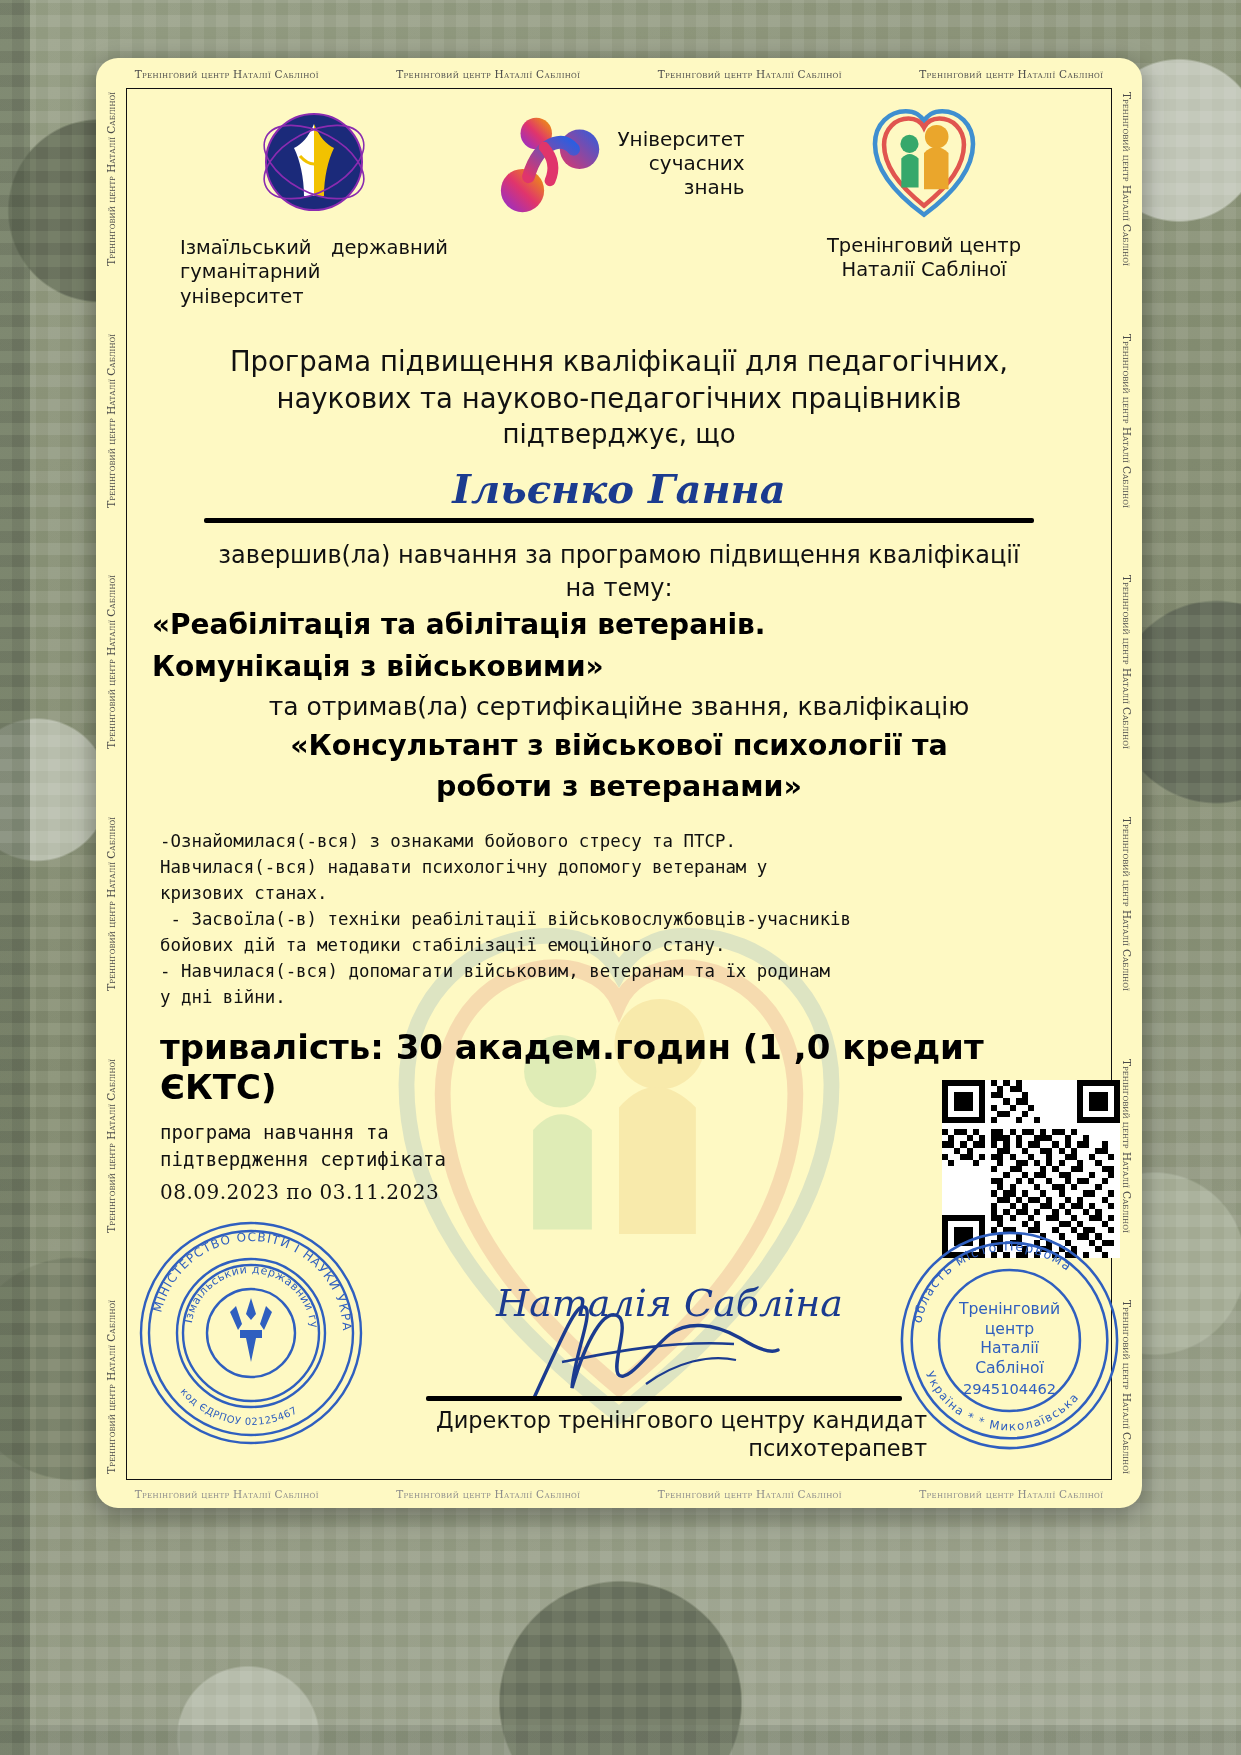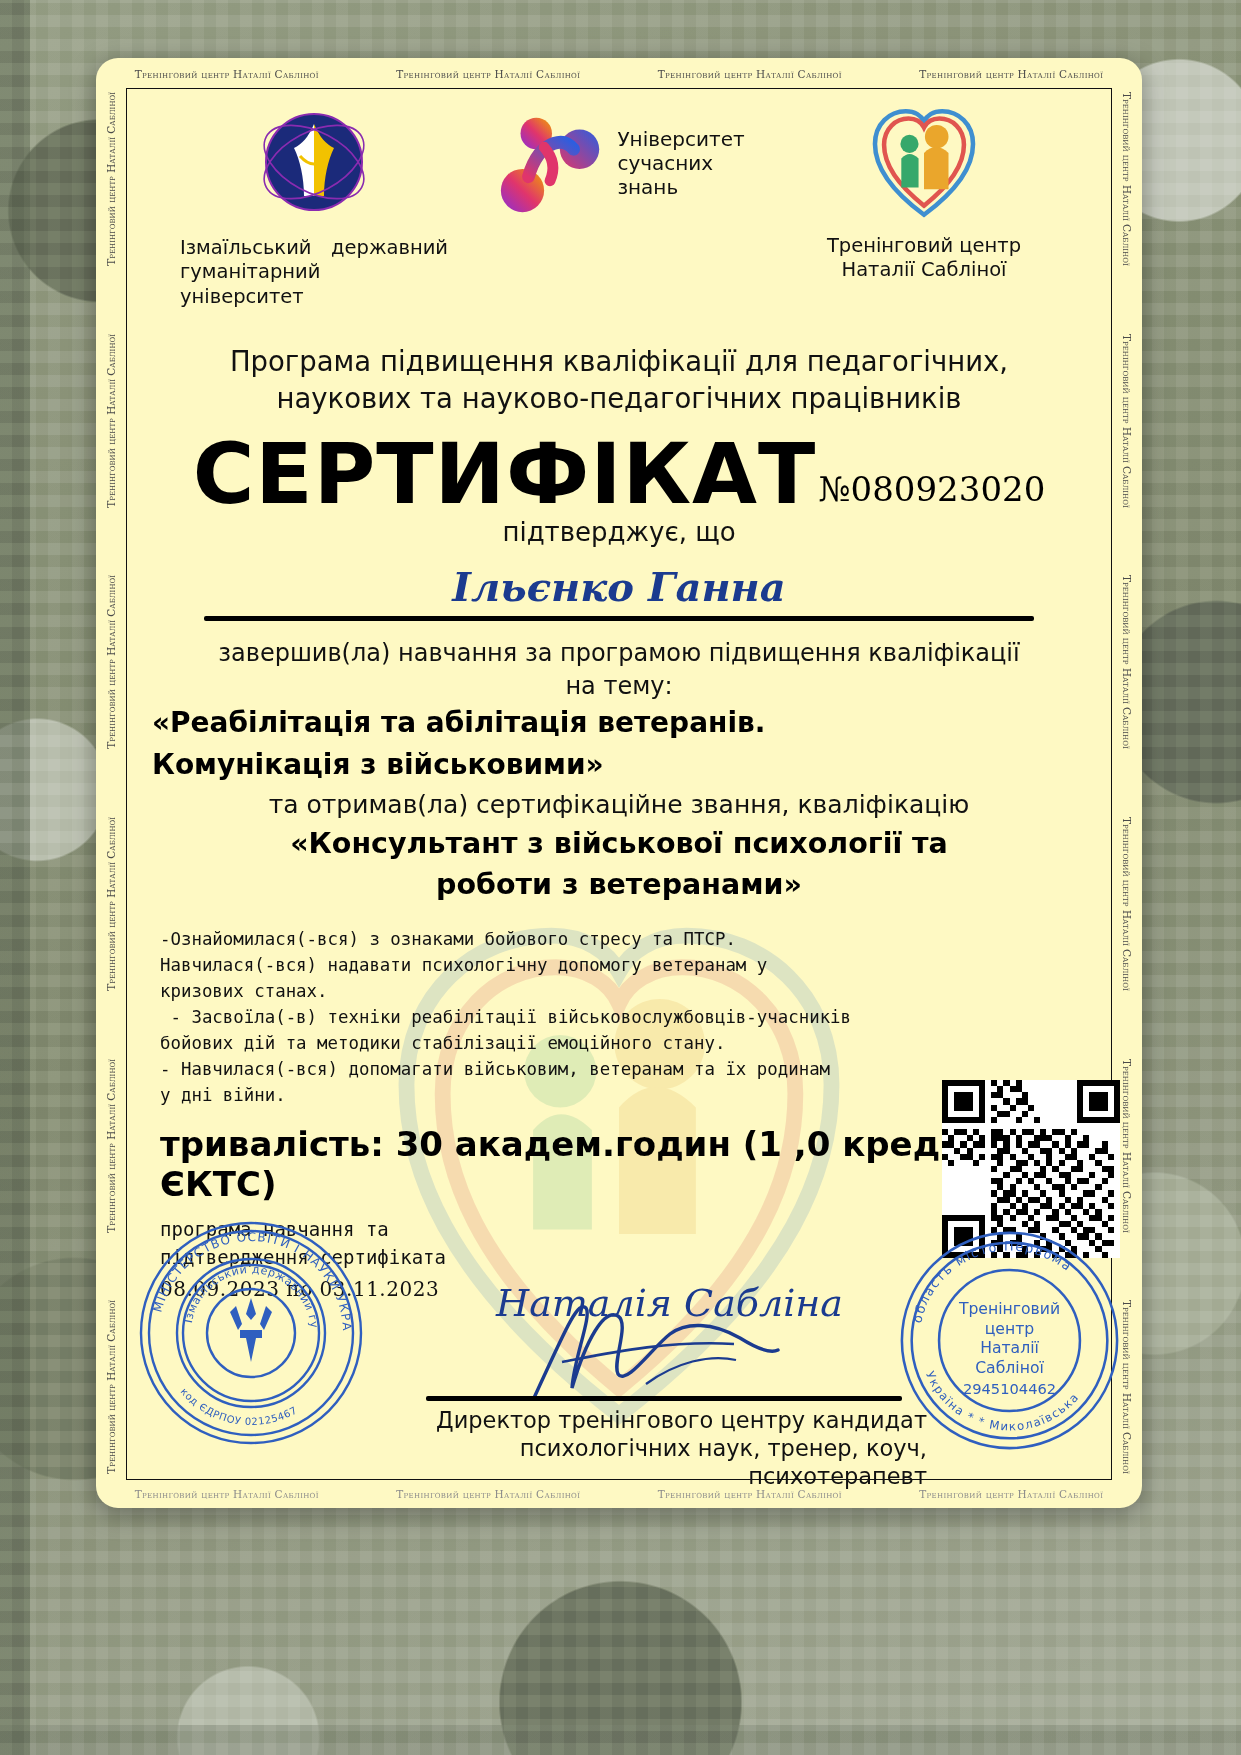--- a/index.html
+++ b/index.html
@@ -140,21 +140,21 @@
   .logo-caption.justify {
     text-align: justify;
     text-align-last: justify;
     padding: 0 6px;
   }
   .mid-row { display: flex; align-items: center; justify-content: center; gap: 6px; }
   .mid-text {
     font-size: 20px;
     line-height: 1.2;
     color: #111;
-    text-align: left;
+    text-align: right;
   }
 
   .program-title {
     margin-top: 34px;
     text-align: center;
     font-size: 27.5px;
     line-height: 1.35;
     color: #111;
   }
 
@@ -438,24 +438,20 @@
           <div>Наталії Сабліної</div>
         </div>
       </div>
     </div>
 
     <div class="program-title">
       <div>Програма підвищення кваліфікації для педагогічних,</div>
       <div>наукових та науково-педагогічних працівників</div>
     </div>
 
-    <div class="cert-row">
-      <div class="cert-word">СЕРТИФІКАТ</div>
-      <div class="cert-num">№080923020</div>
-    </div>
 
     <div class="confirms">підтверджує, що</div>
 
     <div class="name">Ільєнко Ганна</div>
     <div class="name-rule"></div>
 
     <div class="finished">
       <div>завершив(ла) навчання за програмою підвищення кваліфікації</div>
       <div>на тему:</div>
     </div>
@@ -683,21 +679,20 @@
 
   <div class="sign-name">Наталія Сабліна</div>
   <svg class="sign-scribble" viewBox="0 0 260 120">
     <path d="M8 110 C40 40 52 12 60 20 C66 28 48 70 46 100 C60 52 78 20 92 28 C104 36 86 74 92 86 C100 98 126 60 144 46 C160 34 186 34 214 50 C230 60 244 66 252 62" fill="none" stroke="#1b3b8f" stroke-width="3.4" stroke-linecap="round"></path>
     <path d="M36 74 C78 66 140 52 208 56" fill="none" stroke="#1b3b8f" stroke-width="2.6"></path>
     <path d="M120 96 C150 74 184 66 210 72" fill="none" stroke="#1b3b8f" stroke-width="2.2"></path>
   </svg>
   <div class="sign-rule"></div>
   <div class="sign-title">
     <div>Директор тренінгового центру кандидат</div>
-    <div>психологічних наук, тренер, коуч,</div>
     <div>психотерапевт</div>
   </div>
 
   <svg class="stamp-left" viewBox="0 0 230 230">
     <g fill="none" stroke="#2f5fbf" stroke-width="2.4">
       <circle cx="115" cy="115" r="110"></circle>
       <circle cx="115" cy="115" r="102"></circle>
       <circle cx="115" cy="115" r="74"></circle>
       <circle cx="115" cy="115" r="68"></circle>
       <circle cx="115" cy="115" r="44"></circle>

